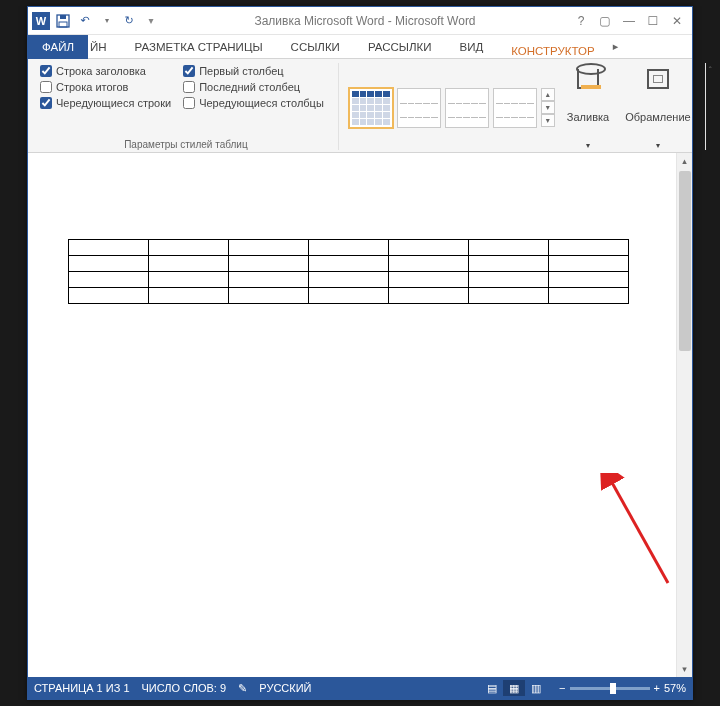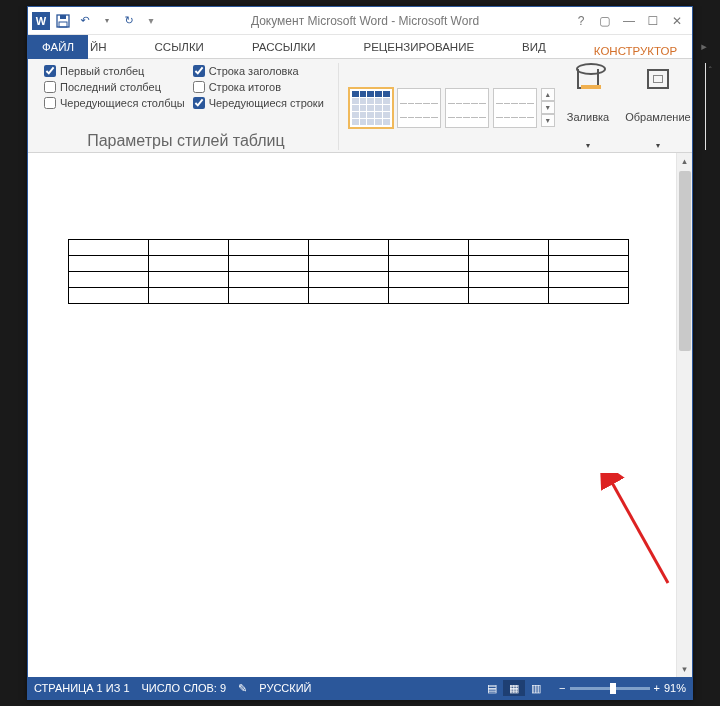--- a/index.html
+++ b/index.html
@@ -41,21 +41,21 @@
   .win-controls span { width:22px;height:18px;display:flex;align-items:center;justify-content:center;color:#777;font-size:12px; }
   
   .tabs {
     height: 24px;
     display:flex;
     align-items:stretch;
     background:#fff;
     border-bottom: 1px solid #d4d4d4;
   }
   .tab {
-    padding: 0 24px;
+    padding: 0 14px;
     display:flex;align-items:center;
     font-size:11.5px;
     color:#444;
     text-transform: uppercase;
     cursor:default;
   }
   .tab.file { background:#2b579a; color:#fff; padding:12px 14px; font-weight:normal;}
   .tab.partial { color:#444; padding-left:2px;}
   .tab.contextual { color:#d36f29;margin-top:8px; }
   .tabs .caret { width:14px;display:flex;align-items:center;justify-content:center;color:#666;}
@@ -68,21 +68,21 @@
     height: 94px;
   }
   .group {
     display:flex;
     flex-direction:column;
     padding:0 6px;
     border-right:1px solid #e1e1e1;
   }
   .group:last-child { border-right:none; }
   .group-body { flex:1; display:flex; }
-  .group-label { text-align:center; font-size:16px; color:#666; padding-top:2px; }
+  .group-label { text-align:center; font-size:10px; color:#666; padding-top:2px; }
   .chk-col { display:flex; flex-direction:column; gap:4px; padding:2px 8px 2px 0; }
   .chk-col.col2 { padding-left:4px; }
   .chk { display:flex; align-items:center; gap:4px; font-size:11px; color:#444; white-space:nowrap; }
   .chk input { margin:0; width:12px;height:12px; accent-color:#2b579a;}
   
   .gallery { display:flex; align-items:center; gap:4px; padding:0 4px; }
   .gal-thumb {
     width:44px;height:40px;border:1px solid #c9c9c9;background:#fff;
     display:grid;grid-template-columns:repeat(5,1fr);grid-template-rows:repeat(5,1fr);
     gap:1px; padding:2px;
@@ -172,71 +172,71 @@
             <rect x="1" y="1" width="12" height="12" fill="none" stroke="#2b579a" stroke-width="1.3"></rect>
             <rect x="4" y="1" width="6" height="4" fill="#2b579a"></rect>
             <rect x="3" y="8" width="8" height="5" fill="none" stroke="#2b579a" stroke-width="1"></rect>
           </svg>
       </span>
       <span class="icon" style="color:#2b579a;">↶</span>
       <span class="icon" style="font-size:8px;">▾</span>
       <span class="icon" style="color:#2b579a;">↻</span>
       <span class="icon" style="font-size:10px;color:#888;">▾</span>
     </div>
-    <div class="title-text">Документ Microsoft Word - Microsoft Word</div>
+    <div class="title-text">Заливка Microsoft Word - Microsoft Word</div>
     <div class="win-controls">
       <span>?</span>
       <span>▢</span>
       <span>—</span>
       <span>☐</span>
       <span>✕</span>
     </div>
   </div>
 
   <div class="tabs">
     <div class="tab file">ФАЙЛ</div>
     <div class="tab partial">ЙН</div>
+    <div class="tab">РАЗМЕТКА СТРАНИЦЫ</div>
     <div class="tab">ССЫЛКИ</div>
     <div class="tab">РАССЫЛКИ</div>
-    <div class="tab">РЕЦЕНЗИРОВАНИЕ</div>
     <div class="tab">ВИД</div>
     <div class="tab contextual">КОНСТРУКТОР</div>
     <div class="caret">▸</div>
   </div>
 
   <div class="ribbon">
 
     <div class="group">
       <div class="group-body">
+        <div class="chk-col">
+          <label class="chk">
+              <input type="checkbox" checked="" style="">
+              <span>Строка заголовка</span>
+            </label>
+          <label class="chk">
+              <input type="checkbox" style="">
+              <span>Строка итогов</span>
+            </label>
+          <label class="chk">
+              <input type="checkbox" checked="" style="">
+              <span>Чередующиеся строки</span>
+            </label>
+        </div>
         <div class="chk-col col2">
           <label class="chk">
               <input type="checkbox" checked="" style="">
               <span>Первый столбец</span>
             </label>
           <label class="chk">
               <input type="checkbox" style="">
               <span>Последний столбец</span>
             </label>
           <label class="chk">
               <input type="checkbox" style="">
               <span>Чередующиеся столбцы</span>
-            </label>
-        </div>
-        <div class="chk-col">
-          <label class="chk">
-              <input type="checkbox" checked="" style="">
-              <span>Строка заголовка</span>
-            </label>
-          <label class="chk">
-              <input type="checkbox" style="">
-              <span>Строка итогов</span>
-            </label>
-          <label class="chk">
-              <input type="checkbox" checked="" style="">
-              <span>Чередующиеся строки</span>
             </label>
         </div>
       </div>
       <div class="group-label">Параметры стилей таблиц</div>
     </div>
 
     <div class="group" style="flex:1">
       <div class="group-body">
         <div class="gallery">
           <div class="gal-thumb sel">
@@ -443,17 +443,17 @@
       <span>▤</span>
       <span style="background:#1e3f73;">▦</span>
       <span>▥</span>
     </div>
     <div class="zoom-slider">
       <span>−</span>
       <div class="slider-track">
           <div class="slider-thumb"></div>
         </div>
       <span>+</span>
-      <span>91%</span>
+      <span>57%</span>
     </div>
   </div>
 
 </div>
 
 </body></html>

